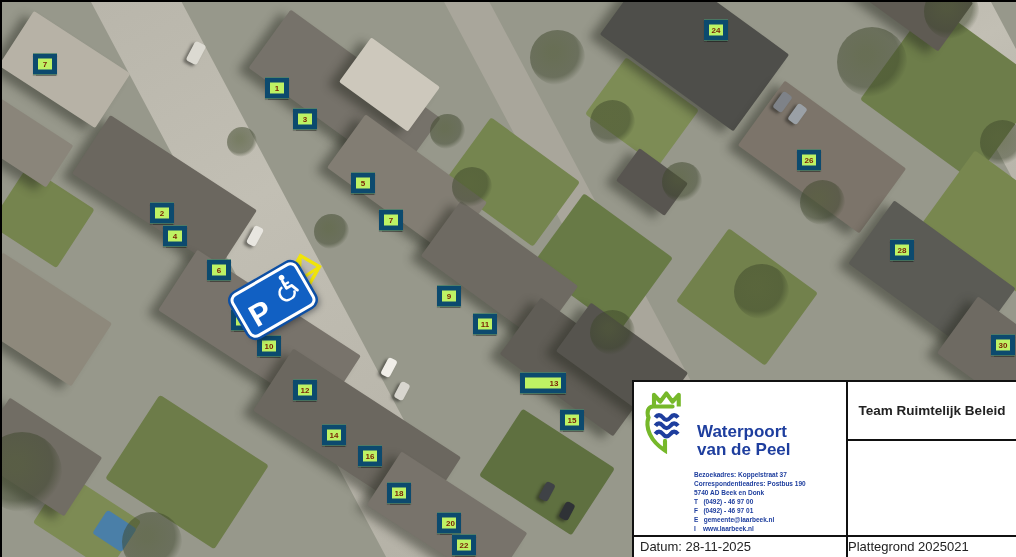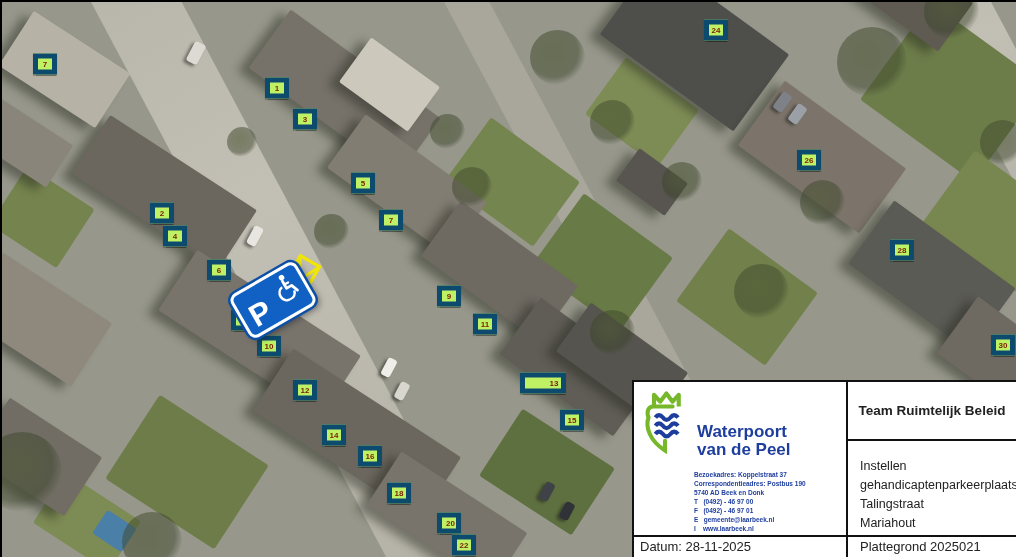--- a/index.html
+++ b/index.html
@@ -39,21 +39,21 @@
   #address{position:absolute;left:60px;top:88px;color:#1E3E9E;font-size:6.5px;font-weight:bold;line-height:9px;}
   #address div{white-space:pre;}
   #datum-row{position:absolute;left:0;right:0;bottom:0;height:22px;border-top:2px solid #111;
              font-size:13px;color:#222;line-height:20px;padding-left:6px;box-sizing:border-box;}
   #right-col{position:absolute;left:214px;top:0;right:0;bottom:0;}
   #team-cell{position:absolute;left:0;right:0;top:0;height:57px;border-bottom:2px solid #111;
              display:flex;align-items:center;justify-content:center;font-size:13.5px;color:#222;font-weight:bold;}
   #desc-cell{position:absolute;left:0;right:0;top:59px;bottom:22px;padding:16px 4px 0 12px;
              font-size:12.5px;color:#222;line-height:19px;}
   #plattegrond-row{position:absolute;left:0;right:0;bottom:0;height:22px;border-top:2px solid #111;
-             font-size:13px;color:#222;line-height:20px;padding-left:12px;box-sizing:border-box;}
+             font-size:13px;color:#222;line-height:20px;padding-left:0;box-sizing:border-box;}
   #logo{position:absolute;left:8px;top:8px;}
 </style>
 </head>
 <body>
 
 <div id="stage">
 
   <div class="road" style="left:-130px;top:234px;width:820px;height:80px;transform:rotate(62deg);"></div>
   <div class="lane" style="left:310px;top:178px;width:520px;height:40px;transform:rotate(62deg);"></div>
   <div class="road" style="left:810px;top:38px;width:360px;height:64px;transform:rotate(62deg);"></div>
@@ -185,23 +185,17 @@
           <div>T   (0492) - 46 97 00</div>
           <div>F   (0492) - 46 97 01</div>
           <div>E   gemeente@laarbeek.nl</div>
           <div>I    www.laarbeek.nl</div>
         </div>
       <div id="datum-row">Datum: 28-11-2025</div>
     </div>
 
     <div id="right-col">
       <div id="team-cell">Team Ruimtelijk Beleid</div>
-      <div id="desc-cell">
-          <div>Instellen</div>
-          <div>gehandicaptenparkeerplaats</div>
-          <div>Talingstraat</div>
-          <div>Mariahout</div>
-        </div>
       <div id="plattegrond-row">Plattegrond 2025021</div>
     </div>
   </div>
 
 </div>
 
 </body></html>

